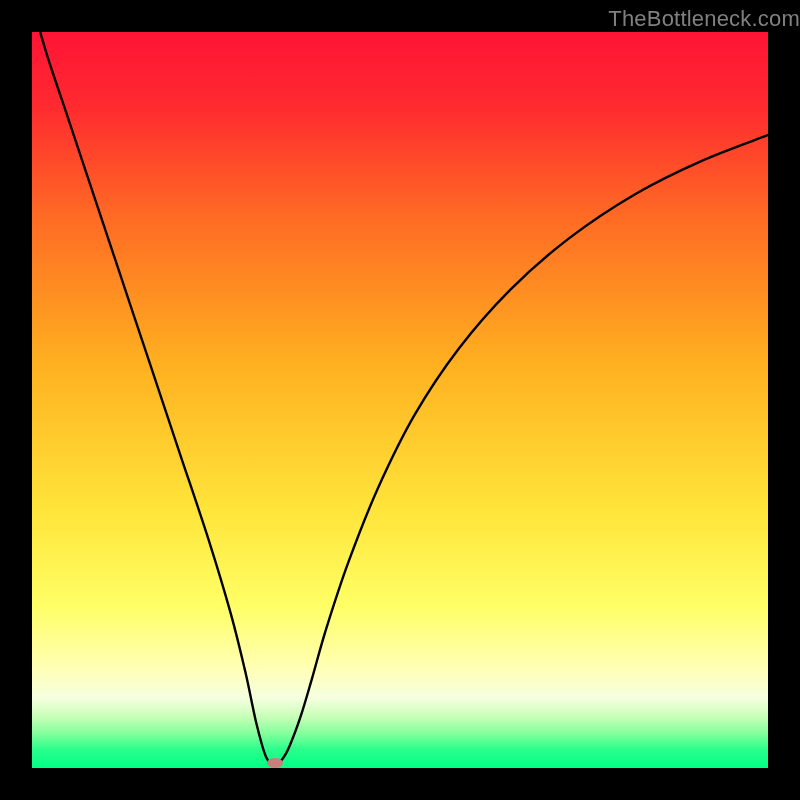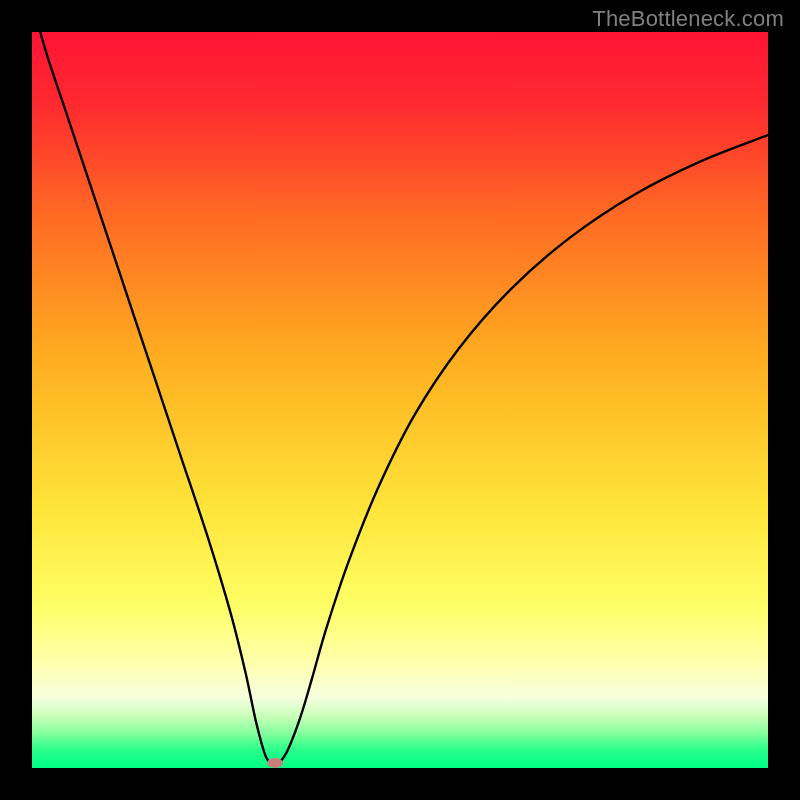--- a/index.html
+++ b/index.html
@@ -38,21 +38,21 @@
   .marker {
     position: absolute;
     width: 16px;
     height: 10px;
     border-radius: 50%;
     transform: translate(-50%, -50%);
   }
   .watermark {
     position: absolute;
     top: 6px;
-    right: 16px;
+    right: 0;
     color: #808080;
     font-size: 22px;
     font-weight: 400;
     letter-spacing: 0.2px;
     user-select: none;
   }
 </style>
 </head>
 <body>
 

